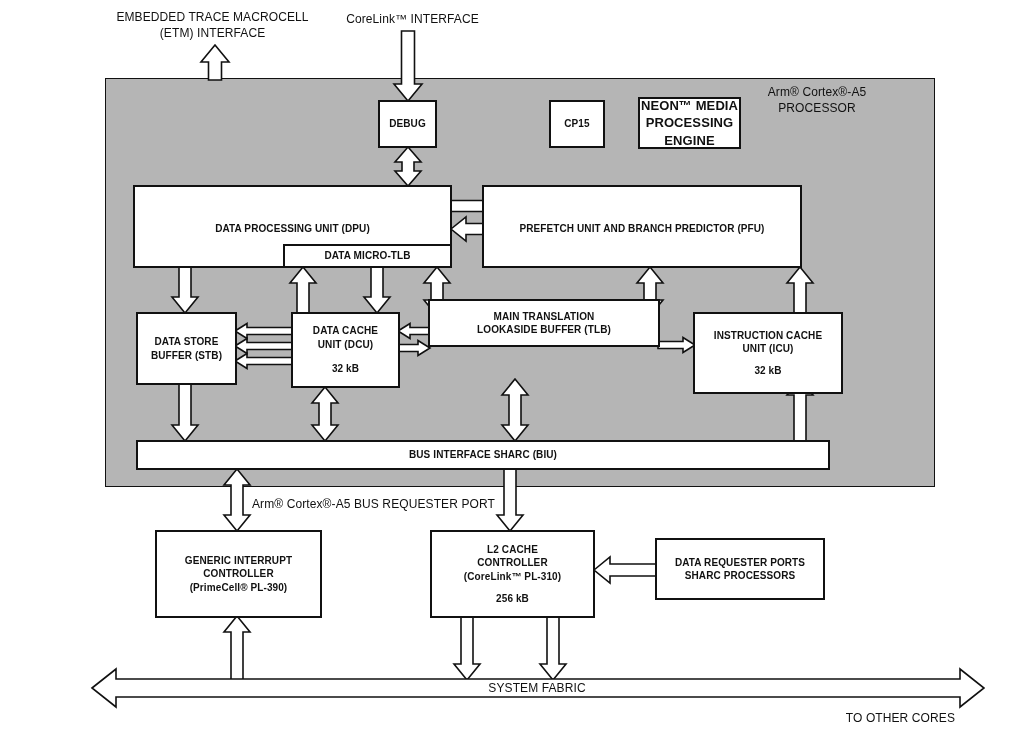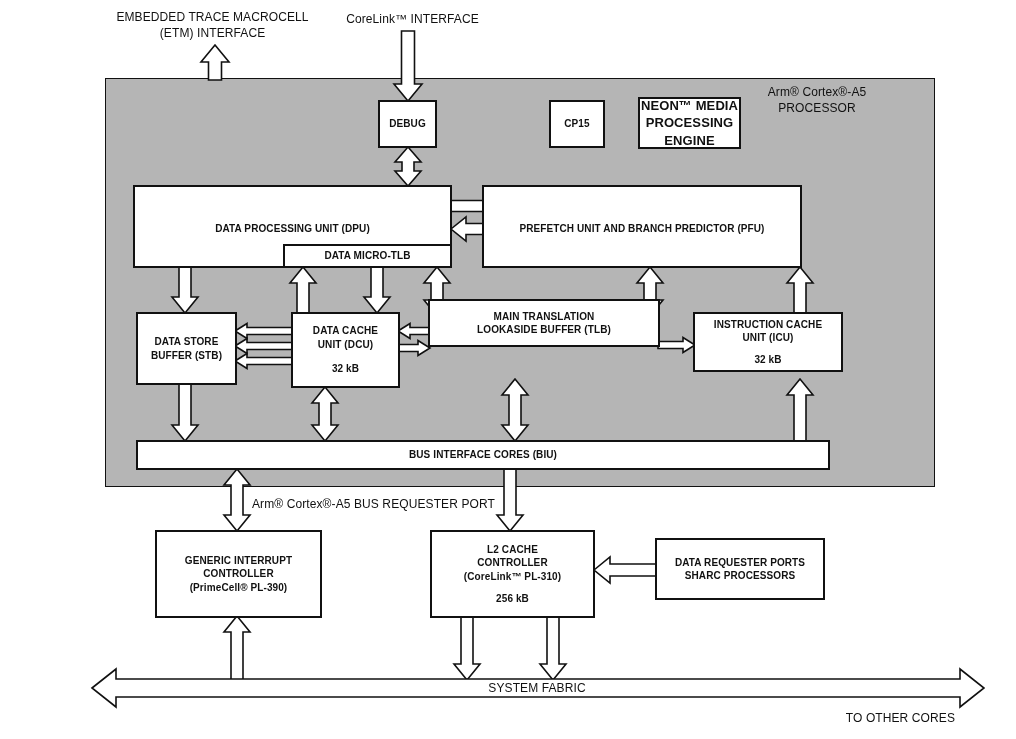--- a/index.html
+++ b/index.html
@@ -86,27 +86,27 @@
 
   <div class="bx" style="left:136px;top:312px;width:101px;height:73px">DATA STORE
 BUFFER (STB)</div>
   <div class="bx col" style="left:291px;top:312px;width:109px;height:76px">
     <div>DATA CACHE
 UNIT (DCU)</div>
     <div>32 kB</div>
   </div>
   <div class="bx" style="left:428px;top:299px;width:232px;height:48px">MAIN TRANSLATION
 LOOKASIDE BUFFER (TLB)</div>
-  <div class="bx col" style="left:693px;top:312px;width:150px;height:60px;gap:8px">
+  <div class="bx col" style="left:693px;top:312px;width:150px;height:82px;gap:8px">
     <div>INSTRUCTION CACHE
 UNIT (ICU)</div>
     <div>32 kB</div>
   </div>
 
-  <div class="bx" style="left:136px;top:440px;width:694px;height:30px">BUS INTERFACE CORES (BIU)</div>
+  <div class="bx" style="left:136px;top:440px;width:694px;height:30px">BUS INTERFACE SHARC (BIU)</div>
 
   <div class="bx" style="left:155px;top:530px;width:167px;height:88px">GENERIC INTERRUPT
 CONTROLLER
 (PrimeCell® PL-390)</div>
   <div class="bx col" style="left:430px;top:530px;width:165px;height:88px;gap:9px">
     <div>L2 CACHE
 CONTROLLER
 (CoreLink™ PL-310)</div>
     <div>256 kB</div>
   </div>

